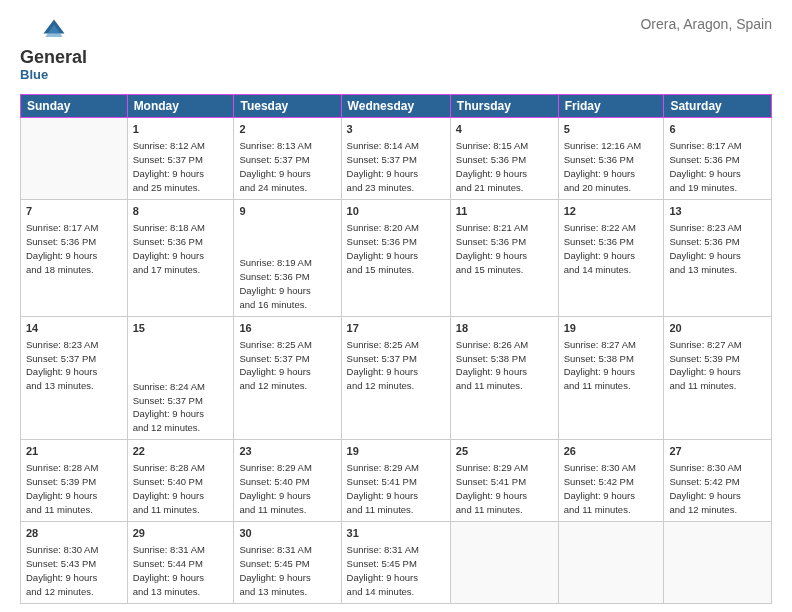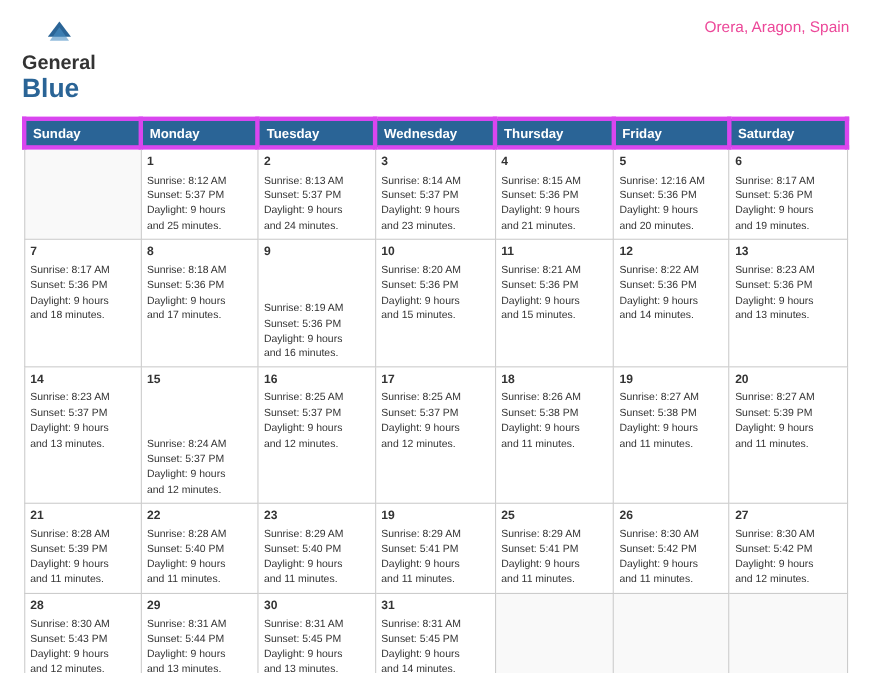--- a/index.html
+++ b/index.html
@@ -31,53 +31,53 @@
       display: flex;
       flex-direction: column;
       line-height: 1.1;
     }
     .logo-general {
       font-size: 18px;
       font-weight: bold;
       color: #333;
     }
     .logo-blue {
-      font-size: 24px;
+      font-size: 13px;
       font-weight: bold;
       color: #2a6496;
     }
     .logo-icon {
       width: 28px;
       height: 28px;
     }
     .title-block {
       text-align: right;
     }
     .month-title {
       font-size: 32px;
       font-weight: bold;
       color: #333;
     }
     .location {
       font-size: 14px;
-      color: #ec4899;
+      color: #737373;
     }
     .calendar {
       width: 100%;
       border-collapse: collapse;
       font-size: 10px;
     }
     .calendar thead tr th {
       background: #2a6496;
       color: #fff;
       padding: 4px 6px;
       text-align: left;
       font-size: 12px;
       font-weight: bold;
-      border: 4px solid #d946ef;
+      border: 1px solid #d946ef;
     }
     .calendar tbody tr td {
       border: 1px solid #ccc;
       vertical-align: top;
       padding: 4px 5px;
       width: 113px;
       height: 82px;
       background: #fff;
       color: #333;
       line-height: 1.4;

